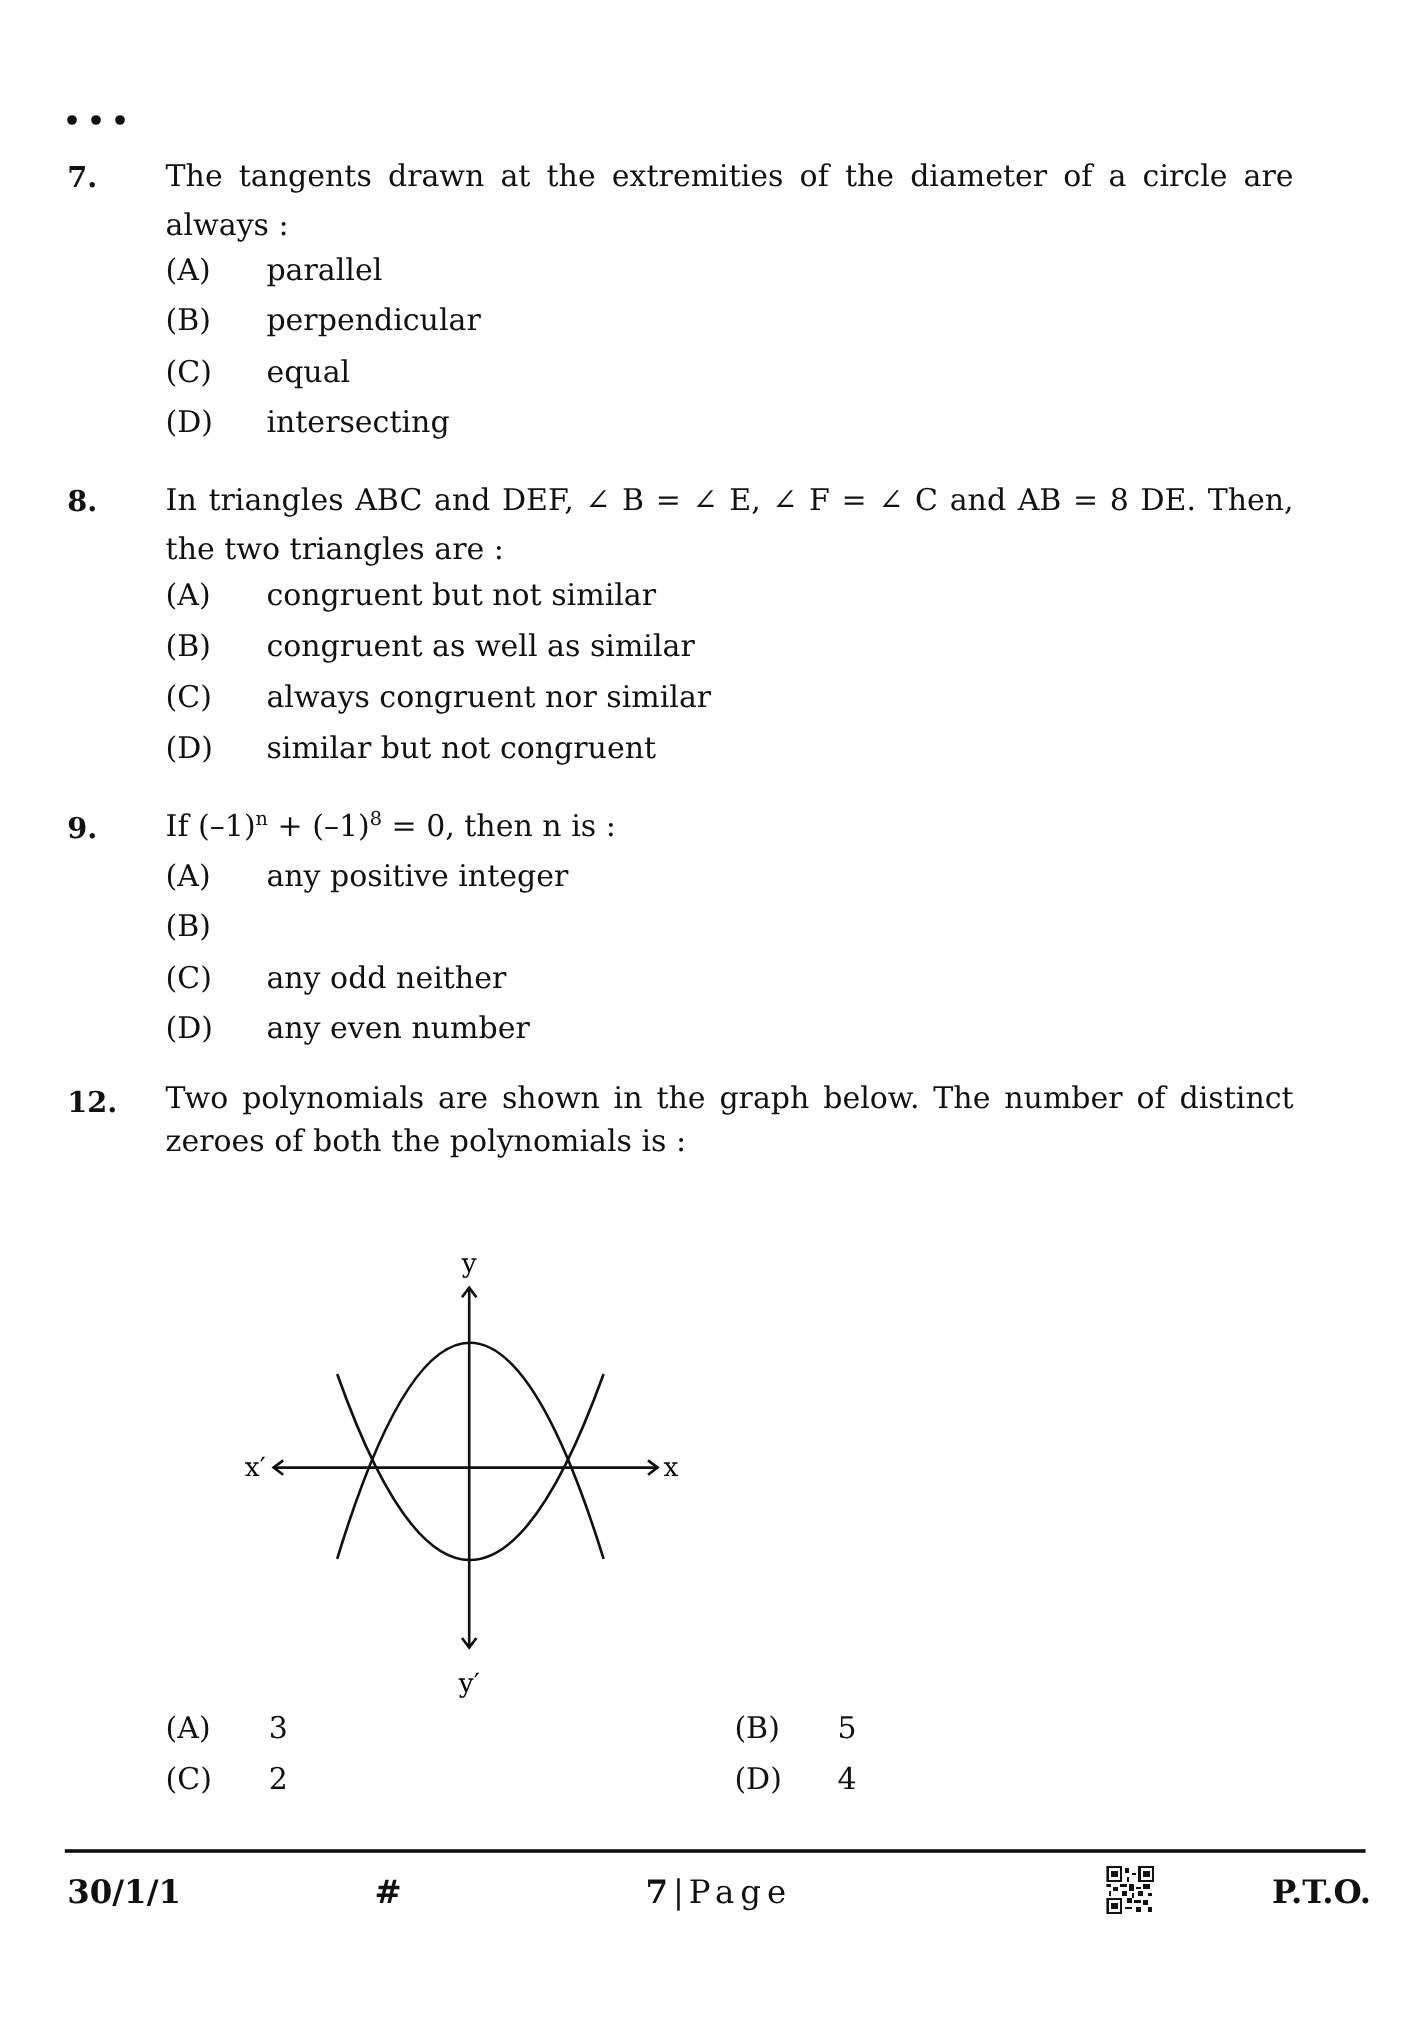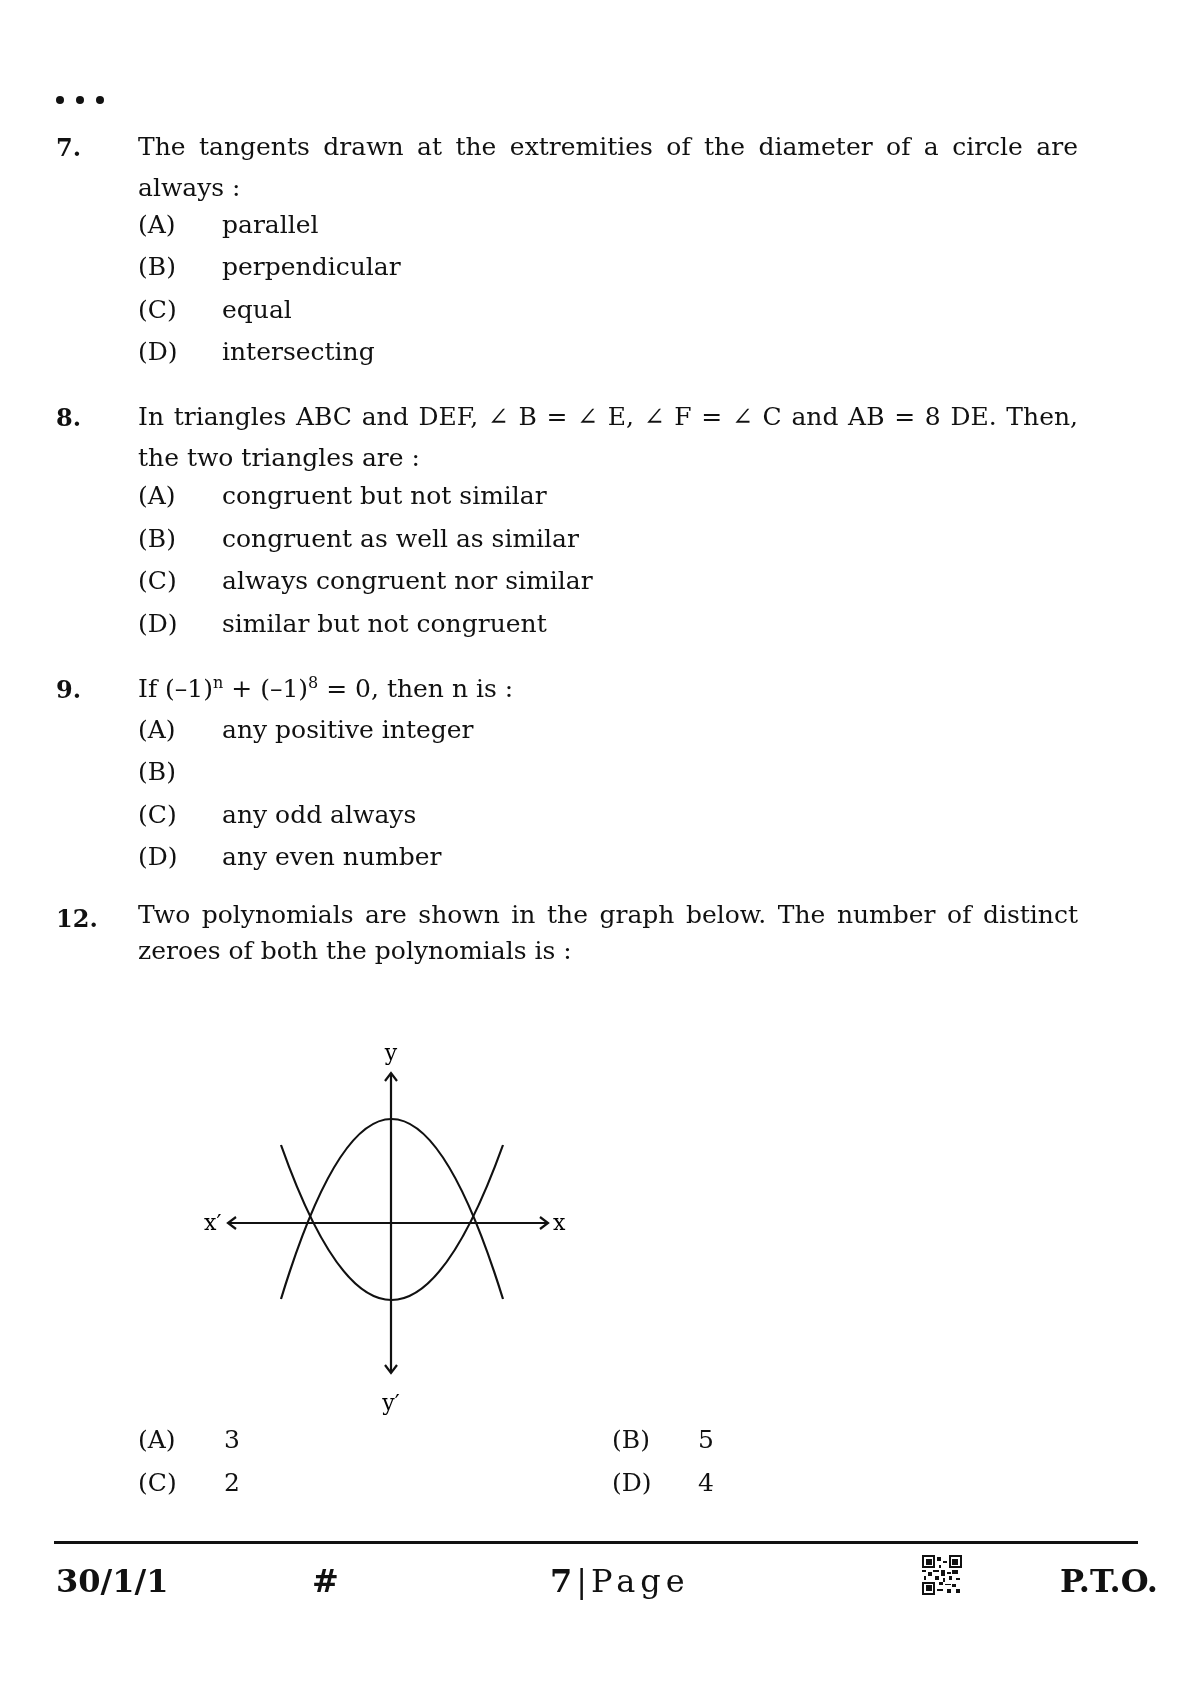--- a/index.html
+++ b/index.html
@@ -20,24 +20,24 @@
   }
   .opt { position: absolute; left: 138px; font-size: 25px; height: 40px; display: flex; }
   .opt .lbl { width: 84px; }
   .opt2 { position: absolute; font-size: 25px; display: flex; }
   .opt2 .lbl { width: 86px; }
   sup { font-size: 16px; line-height: 0; }
 
   .graph { position: absolute; left: 200px; top: 1040px; width: 380px; height: 380px; }
 
   .footer-rule { position: absolute; left: 54px; top: 1541px; width: 1084px; height: 3px; background: #111; }
-  .footer { position: absolute; top: 1562px; font-size: 32px; }
+  .footer { position: absolute; top: 1562px; font-size: 27px; }
   .f-code { left: 56px; font-weight: bold; }
   .f-hash { left: 312px; font-weight: bold; }
-  .f-page { left: 538px; margin-left: 12px; }
+  .f-page { left: 538px; }
   .f-page .num { font-weight: bold; }
   .f-page .sep { margin: 0 4px; }
   .f-page .word { letter-spacing: 5px; }
   .f-pto { left: 1060px; font-weight: bold; }
   .qr { position: absolute; left: 922px; top: 1555px; width: 40px; height: 40px; }
 </style>
 </head>
 <body>
 
 <div class="dots">
@@ -93,21 +93,21 @@
   <div class="qtext" style="top:668px"><span>If (–1)</span><sup>n</sup><span> + (–1)</span><sup>8</sup><span> = 0, then n is :</span></div>
   <div class="opt" style="top:715px">
       <span class="lbl">(A)</span>
       <span>any positive integer</span>
     </div>
   <div class="opt" style="top:757px">
       <span class="lbl">(B)</span>
     </div>
   <div class="opt" style="top:800px">
       <span class="lbl">(C)</span>
-      <span>any odd always</span>
+      <span>any odd neither</span>
     </div>
   <div class="opt" style="top:842px">
       <span class="lbl">(D)</span>
       <span>any even number</span>
     </div>
 </div>
 
 <div>
   <div class="qnum" style="top:904px">12.</div>
   <div class="qtext" style="top:897px; line-height:36px">Two polynomials are shown in the graph below. The number of distinct zeroes of both the polynomials is :</div>

